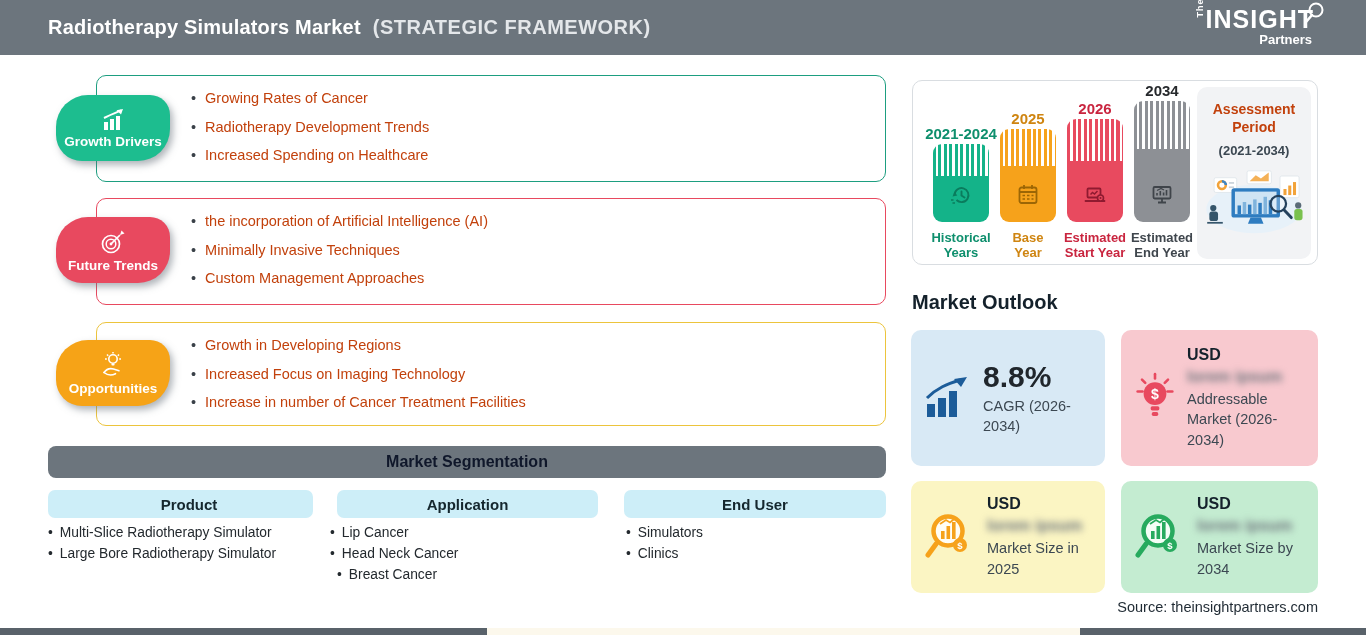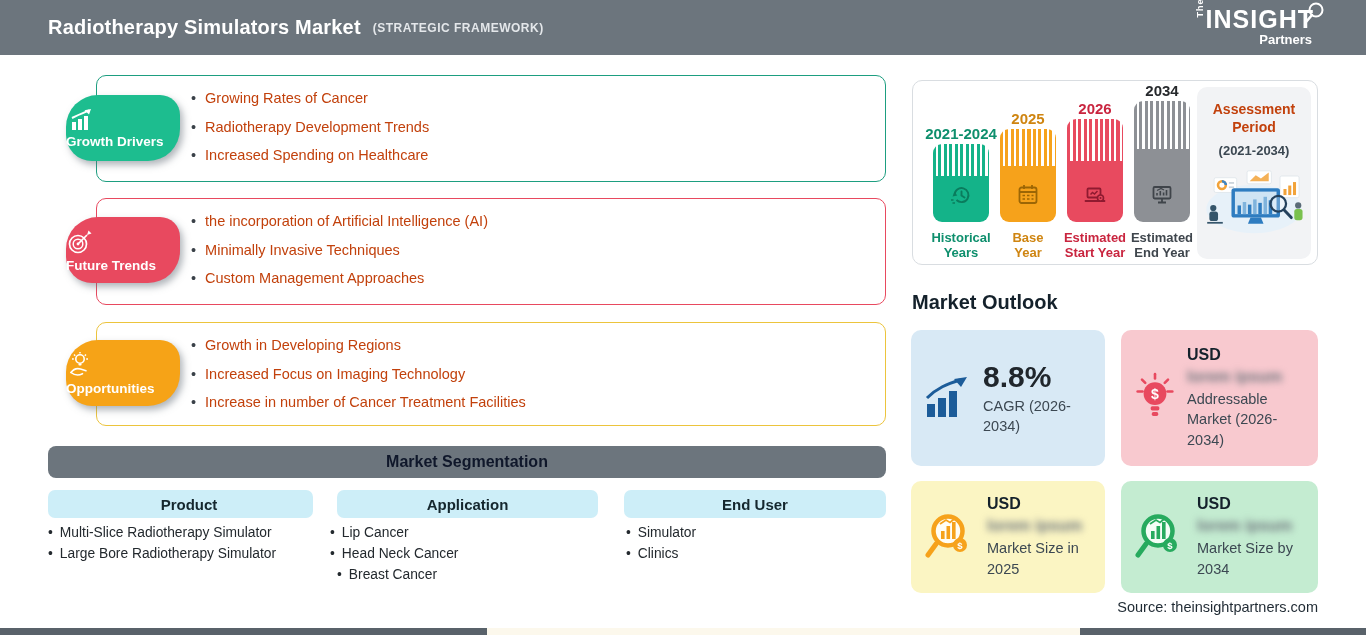--- a/index.html
+++ b/index.html
@@ -2,34 +2,34 @@
 <html><head>
 <meta charset="utf-8">
 <style>
   * { margin:0; padding:0; box-sizing:border-box; }
   body { background:#ffffff; font-family:"Liberation Sans","DejaVu Sans",sans-serif; }
   .stage { position:relative; width:1366px; height:635px; background:#ffffff; overflow:hidden; }
 
   
   .header { position:absolute; left:0; top:0; width:1366px; height:55px; background:#6c757d; display:flex; align-items:center; }
   .header-title { color:#ffffff; font-size:20px; font-weight:bold; margin-left:48px; letter-spacing:.2px; }
-  .header-sub { color:#e4e7ea; font-size:12px; font-weight:600; margin-left:12px; letter-spacing:.5px; }
+  .header-sub { color:#e4e7ea; font-size:20px; font-weight:600; margin-left:12px; letter-spacing:.5px; }
   .logo { position:absolute; right:52px; top:7px; color:#fff; text-align:right; line-height:1; }
   .logo-row { display:flex; align-items:flex-start; position:relative; }
   .logo-the { display:inline-block; transform:rotate(-90deg); font-size:9px; font-weight:bold; letter-spacing:1px; width:12px; }
   .logo-insight { font-size:25px; font-weight:bold; letter-spacing:1px; }
   .logo-mag { position:absolute; right:-14px; top:-6px; }
   .logo-partners { font-size:13px; font-weight:bold; margin-top:1px; padding-right:2px; }
 
   
   .secbox { position:absolute; left:96px; width:790px; border:1.5px solid; border-radius:10px; background:#fff; }
   .secbox ul { list-style:none; padding:15px 20px 0 94px; }
   .secbox li { font-size:14.5px; color:#c2410c; margin-bottom:13.5px; line-height:15px; }
   .secbox li::before { content:"•"; margin-right:9px; color:#3a4148; }
-  .badge { position:absolute; left:66px; width:114px; height:66px; border-radius:32px 20px 32px 26px; display:flex; flex-direction:column; justify-content:center; gap:2px; box-shadow:3px 4px 7px rgba(100,110,120,.5); z-index:3; }
+  .badge { position:absolute; left:56px; width:114px; height:66px; border-radius:32px 20px 32px 26px; display:flex; flex-direction:column; align-items:center; justify-content:center; gap:2px; box-shadow:3px 4px 7px rgba(100,110,120,.5); z-index:3; }
   .badge span { color:#fff; font-size:13.5px; font-weight:bold; }
 
   
   .seg-bar { position:absolute; left:48px; top:446px; width:838px; height:32px; background:#6c757d; border-radius:8px; display:flex; align-items:center; justify-content:center; color:#0f172a; font-size:16px; font-weight:bold; }
   .pill { position:absolute; top:490px; height:28px; background:#cdeef8; border-radius:7px; display:flex; align-items:center; justify-content:center; font-size:15px; font-weight:bold; color:#15272e; }
   .seg-list { position:absolute; top:526px; list-style:none; }
   .seg-list li { font-size:13.8px; color:#23292e; margin-bottom:7px; line-height:14px; }
   .seg-list li::before { content:"•"; margin-right:7px; color:#23292e; }
   .seg-list li.indent { margin-left:7px; }
 
@@ -154,21 +154,21 @@
   <ul class="seg-list" style="left:48px;">
     <li>Multi-Slice Radiotherapy Simulator</li>
     <li>Large Bore Radiotherapy Simulator</li>
   </ul>
   <ul class="seg-list" style="left:330px;">
     <li>Lip Cancer</li>
     <li>Head Neck Cancer</li>
     <li class="indent">Breast Cancer</li>
   </ul>
   <ul class="seg-list" style="left:626px;">
-    <li>Simulator</li>
+    <li>Simulators</li>
     <li>Clinics</li>
   </ul>
 
   <div class="tl-panel">
 
     <div class="tl-year" style="left:-2px;top:44px;color:#0e8f6d;">2021-2024</div>
     <div class="tl-bar" style="left:20px;top:63px;height:78px;">
       <div class="tl-cap cap-green" style="height:32px;"></div>
       <div class="tl-solid" style="background:#14b389;">
         <svg width="26" height="26" viewBox="0 0 26 26">

